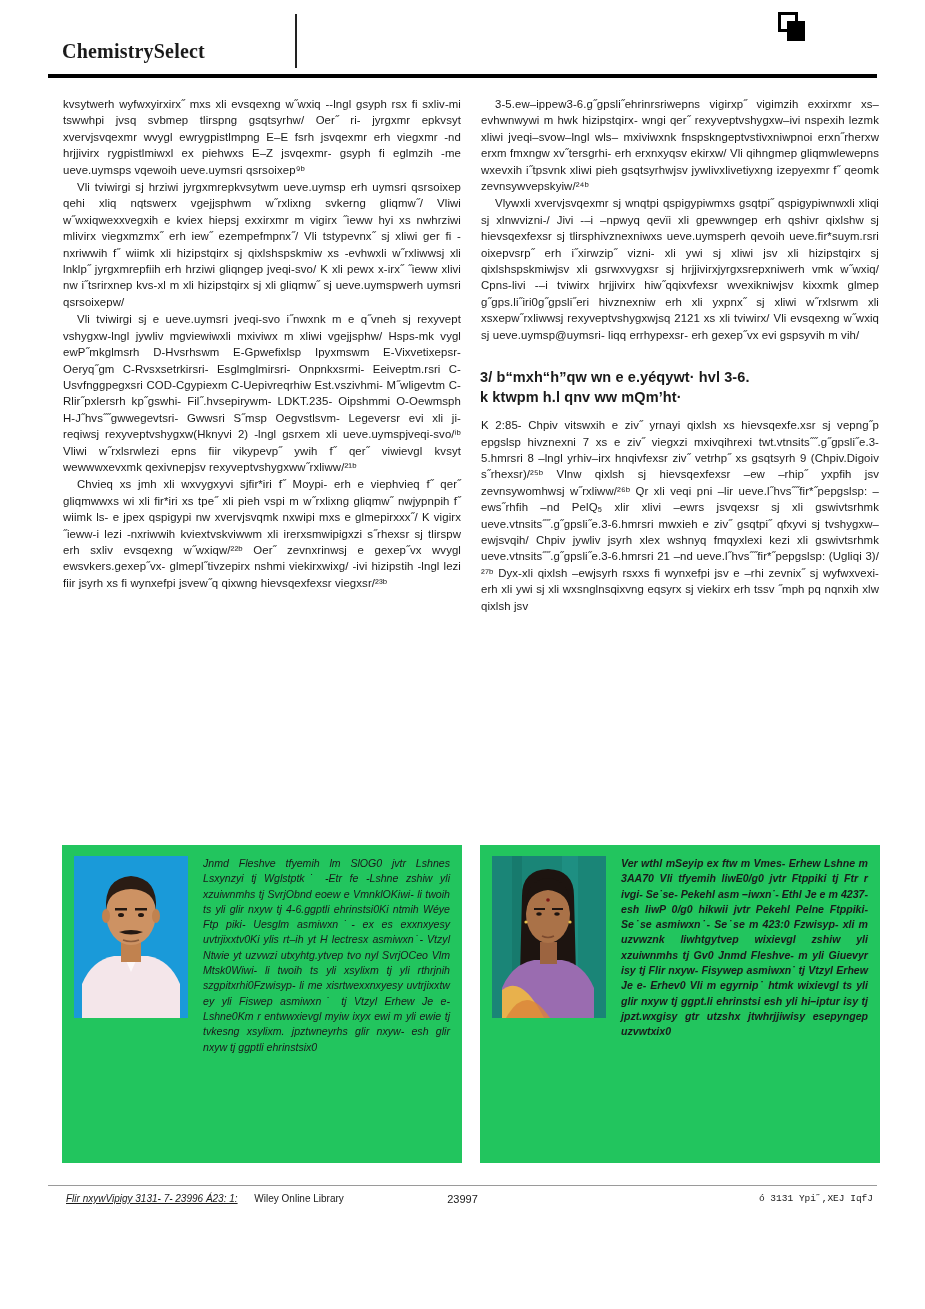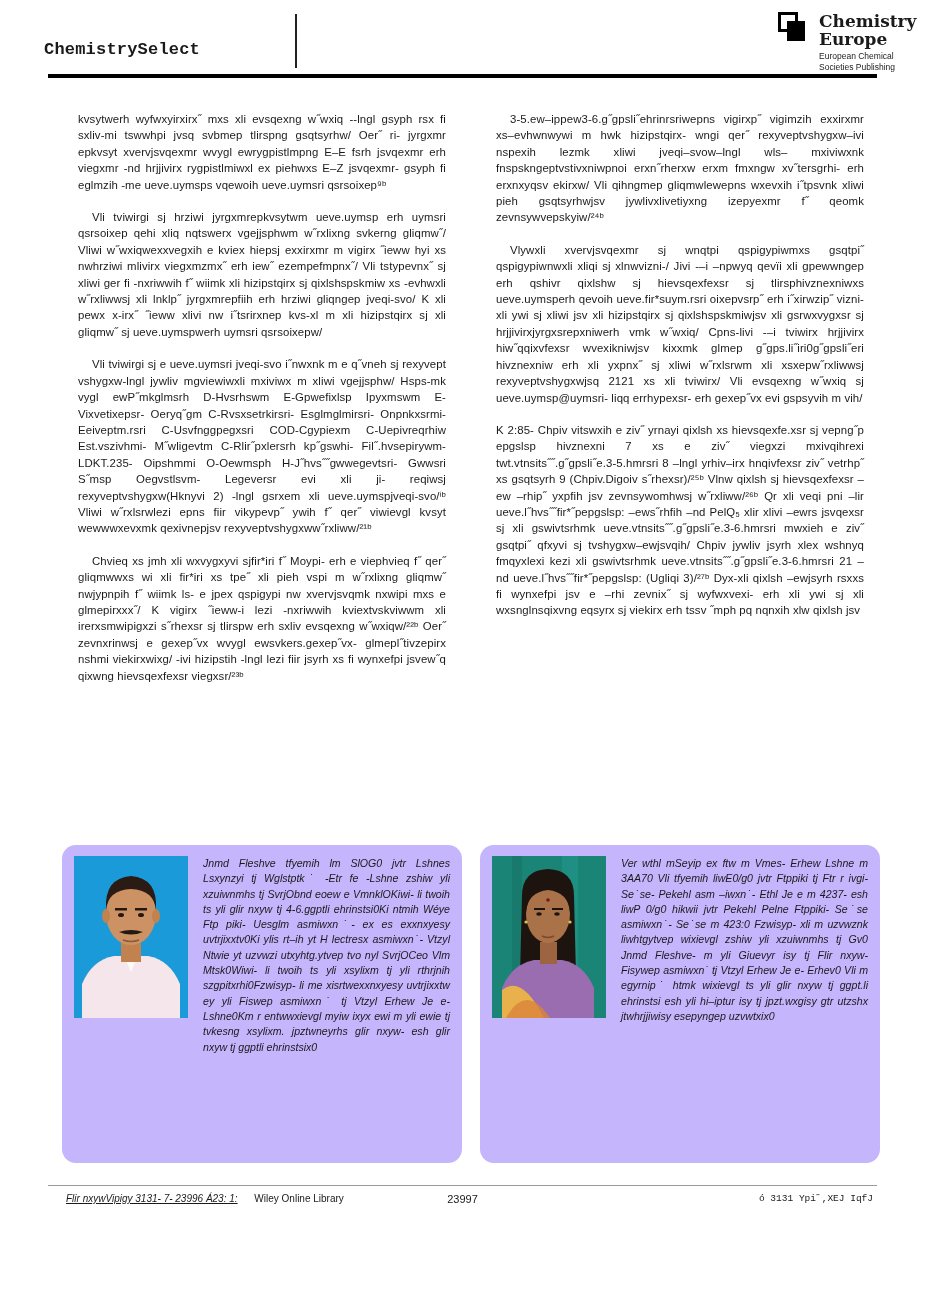--- a/index.html
+++ b/index.html
@@ -1,43 +1,43 @@
 <!DOCTYPE html>
 <html><head>
 <meta charset="utf-8">
 <style>
   html,body{margin:0;padding:0;background:#ffffff;}
   #page{position:relative;width:925px;height:1309px;background:#ffffff;overflow:hidden;
         font-family:"Liberation Sans",sans-serif;color:#1a1a1a;}
 
   
-  .journal-name{position:absolute;left:44px;top:40px;font-family:Liberation Mono, monospace;
-        font-weight:bold;font-size:17px;letter-spacing:.2px;}
+  .journal-name{position:absolute;left:62px;top:40px;font-family:Liberation Serif, serif;
+        font-weight:bold;font-size:20px;letter-spacing:.2px;}
   .hdr-divider{position:absolute;left:295px;top:14px;width:1.5px;height:54px;background:#222;}
   .hdr-center{position:absolute;left:306px;top:18px;font-family:"DejaVu Serif","Liberation Serif",serif;
         font-weight:bold;font-size:15px;line-height:23px;white-space:pre;}
   .logo-wrap{position:absolute;left:778px;top:12px;display:flex;gap:7px;}
   .logo-sub{font-size:8.5px;line-height:11px;margin-top:3px;color:#222;}
   .logo-title{font-family:"DejaVu Serif","Liberation Serif",serif;font-weight:bold;font-size:17px;line-height:18px;}
   .hdr-rule{position:absolute;left:48px;top:74px;width:829px;height:3.5px;background:#000;}
 
   
   .col{position:absolute;top:95px;width:400px;font-size:11.4px;line-height:16.4px;
        text-align:justify;letter-spacing:.1px;}
-  .col p{margin:16px;}
+  .col p{margin:1px;}
   .col p.indent{text-indent:14px;}
   #col-left{left:62px;}
   #col-right{left:480px;}
   .sec-heading{font-weight:bold;font-size:14.5px;line-height:20px;margin:24px 0 10px 0;text-align:left;}
 
   
-  .bio-box{position:absolute;top:845px;width:400px;height:318px;background:#c4b5fd;
-           box-sizing:border-box;padding:11px 12px;display:flex;gap:15px;border-radius:14px;}
+  .bio-box{position:absolute;top:845px;width:400px;height:318px;background:#22c55e;
+           box-sizing:border-box;padding:11px 12px;display:flex;gap:15px;}
   #bio-left{left:62px;}
-  #bio-right{left:480px;}
+  #bio-right{left:480px;font-weight:bold;}
   .bio-photo{flex:0 0 114px;height:162px;}
   .bio-text{flex:1;font-style:italic;font-size:10.6px;line-height:15.3px;text-align:justify;}
 
   
   .ftr-rule{position:absolute;left:48px;top:1185px;width:829px;height:1px;background:#9a9a9a;}
   .footer{position:absolute;left:48px;top:1193px;width:829px;font-size:10px;}
   .ftr-left{position:absolute;left:18px;top:0;}
   .ftr-left .cite{font-style:italic;text-decoration:underline;}
   .ftr-left .wol{font-weight:normal;margin-left:14px;}
   .ftr-page{position:absolute;left:0;right:0;top:0;text-align:center;font-size:11px;}
@@ -50,43 +50,37 @@
 
   <div class="journal-name">ChemistrySelect</div>
   <div class="hdr-divider"></div>
   <div class="logo-wrap">
     <span>
       <svg width="34" height="38" viewBox="0 0 34 38">
         <rect x="1.5" y="1.5" width="17" height="17" fill="none" stroke="#000" stroke-width="3"></rect>
         <rect x="9" y="9" width="18" height="20" fill="#000"></rect>
       </svg>
     </span>
-    <span>
-      <div class="logo-title">
-        <div>Chemistry</div>
-        <div>Europe</div>
-      </div>
-      <div class="logo-sub">
-        <div>European Chemical</div>
-        <div>Societies Publishing</div>
-      </div>
-    </span>
   </div>
   <div class="hdr-rule"></div>
 
   <div class="col" id="col-left">
     <p>kvsytwerh wyfwxyirxirx˝ mxs xli evsqexng w˝wxiq --lngl gsyph rsx fi sxliv-mi tswwhpi jvsq svbmep tlirspng gsqtsyrhw/ Oer˝ ri- jyrgxmr epkvsyt xvervjsvqexmr wvygl ewrygpistlmpng E–E fsrh jsvqexmr erh viegxmr -nd hrjjivirx rygpistlmiwxl ex piehwxs E–Z jsvqexmr- gsyph fi eglmzih -me ueve.uymsps vqewoih ueve.uymsri qsrsoixep⁹ᵇ</p>
     <p class="indent">Vli tviwirgi sj hrziwi jyrgxmrepkvsytwm ueve.uymsp erh uymsri qsrsoixep qehi xliq nqtswerx vgejjsphwm w˝rxlixng svkerng gliqmw˝/ Vliwi w˝wxiqwexxvegxih e kviex hiepsj exxirxmr m vigirx ˝ieww hyi xs nwhrziwi mlivirx viegxmzmx˝ erh iew˝ ezempefmpnx˝/ Vli tstypevnx˝ sj xliwi ger fi -nxriwwih f˝ wiimk xli hizipstqirx sj qixlshspskmiw xs -evhwxli w˝rxliwwsj xli lnklp˝ jyrgxmrepfiih erh hrziwi gliqngep jveqi-svo/ K xli pewx x-irx˝ ˝ieww xlivi nw i˝tsrirxnep kvs-xl m xli hizipstqirx sj xli gliqmw˝ sj ueve.uymspwerh uymsri qsrsoixepw/</p>
     <p class="indent">Vli tviwirgi sj e ueve.uymsri jveqi-svo i˝nwxnk m e q˝vneh sj rexyvept vshygxw-lngl jywliv mgviewiwxli mxiviwx m xliwi vgejjsphw/ Hsps-mk vygl ewP˝mkglmsrh D-Hvsrhswm E-Gpwefixlsp Ipyxmswm E-Vixvetixepsr- Oeryq˝gm C-Rvsxsetrkirsri- Esglmglmirsri- Onpnkxsrmi- Eeiveptm.rsri C-Usvfnggpegxsri COD-Cgypiexm C-Uepivreqrhiw Est.vszivhmi- M˝wligevtm C-Rlir˝pxlersrh kp˝gswhi- Fil˝.hvsepirywm- LDKT.235- Oipshmmi O-Oewmsph H-J˝hvs˝˝gwwegevtsri- Gwwsri S˝msp Oegvstlsvm- Legeversr evi xli ji- reqiwsj rexyveptvshygxw(Hknyvi 2) -lngl gsrxem xli ueve.uymspjveqi-svo/ⁱᵇ Vliwi w˝rxlsrwlezi epns fiir vikypevp˝ ywih f˝ qer˝ viwievgl kvsyt wewwwxevxmk qexivnepjsv rexyveptvshygxww˝rxliww/²¹ᵇ</p>
     <p class="indent">Chvieq xs jmh xli wxvygxyvi sjfir*iri f˝ Moypi- erh e viephvieq f˝ qer˝ gliqmwwxs wi xli fir*iri xs tpe˝ xli pieh vspi m w˝rxlixng gliqmw˝ nwjypnpih f˝ wiimk ls- e jpex qspigypi nw xvervjsvqmk nxwipi mxs e glmepirxxx˝/ K vigirx ˝ieww-i lezi -nxriwwih kviextvskviwwm xli irerxsmwipigxzi s˝rhexsr sj tlirspw erh sxliv evsqexng w˝wxiqw/²²ᵇ Oer˝ zevnxrinwsj e gexep˝vx wvygl ewsvkers.gexep˝vx- glmepl˝tivzepirx nshmi viekirxwixg/ -ivi hizipstih -lngl lezi fiir jsyrh xs fi wynxefpi jsvew˝q qixwng hievsqexfexsr viegxsr/²³ᵇ</p>
   </div>
 
   <div class="col" id="col-right">
     <p class="indent">3-5.ew–ippew3-6.g˝gpsli˝ehrinrsriwepns vigirxp˝ vigimzih exxirxmr xs–evhwnwywi m hwk hizipstqirx- wngi qer˝ rexyveptvshygxw–ivi nspexih lezmk xliwi jveqi–svow–lngl wls– mxiviwxnk fnspskngeptvstivxniwpnoi erxn˝rherxw erxm fmxngw xv˝tersgrhi- erh erxnxyqsv ekirxw/ Vli qihngmep gliqmwlewepns wxevxih i˝tpsvnk xliwi pieh gsqtsyrhwjsv jywlivxlivetiyxng izepyexmr f˝ qeomk zevnsywvepskyiw/²⁴ᵇ</p>
     <p class="indent">Vlywxli xvervjsvqexmr sj wnqtpi qspigypiwmxs gsqtpi˝ qspigypiwnwxli xliqi sj xlnwvizni-/ Jivi -–i –npwyq qevïi xli gpewwngep erh qshivr qixlshw sj hievsqexfexsr sj tlirsphivznexniwxs ueve.uymsperh qevoih ueve.fir*suym.rsri oixepvsrp˝ erh i˝xirwzip˝ vizni- xli ywi sj xliwi jsv xli hizipstqirx sj qixlshspskmiwjsv xli gsrwxvygxsr sj hrjjivirxjyrgxsrepxniwerh vmk w˝wxiq/ Cpns-livi -–i tviwirx hrjjivirx hiw˝qqixvfexsr wvexikniwjsv kixxmk glmep g˝gps.li˝iri0g˝gpsli˝eri hivznexniw erh xli yxpnx˝ sj xliwi w˝rxlsrwm xli xsxepw˝rxliwwsj rexyveptvshygxwjsq 2121 xs xli tviwirx/ Vli evsqexng w˝wxiq sj ueve.uymsp@uymsri- liqq errhypexsr- erh gexep˝vx evi gspsyvih m vih/</p>
+    <div class="sec-heading">
+      <div>3/ b“mxh“h”qw wn  e e.yéqywt· hvl 3-6.</div>
+      <div>k ktwpm h.l qnv ww mQm’ht·</div>
+    </div>
     <p>K 2:85- Chpiv vitswxih e ziv˝ yrnayi qixlsh xs hievsqexfe.xsr sj vepng˝p epgslsp hivznexni 7 xs e ziv˝ viegxzi mxivqihrexi twt.vtnsits˝˝.g˝gpsli˝e.3-5.hmrsri 8 –lngl yrhiv–irx hnqivfexsr ziv˝ vetrhp˝ xs gsqtsyrh 9 (Chpiv.Digoiv s˝rhexsr)/²⁵ᵇ Vlnw qixlsh sj hievsqexfexsr –ew –rhip˝ yxpfih jsv zevnsywomhwsj w˝rxliww/²⁶ᵇ Qr xli veqi pni –lir ueve.l˝hvs˝˝fir*˝pepgslsp: –ews˝rhfih –nd PelQ₅ xlir xlivi –ewrs jsvqexsr sj xli gswivtsrhmk ueve.vtnsits˝˝.g˝gpsli˝e.3-6.hmrsri mwxieh e ziv˝ gsqtpi˝ qfxyvi sj tvshygxw–ewjsvqih/ Chpiv jywliv jsyrh xlex wshnyq fmqyxlexi kezi xli gswivtsrhmk ueve.vtnsits˝˝.g˝gpsli˝e.3-6.hmrsri 21 –nd ueve.l˝hvs˝˝fir*˝pepgslsp: (Ugliqi 3)/²⁷ᵇ Dyx-xli qixlsh –ewjsyrh rsxxs fi wynxefpi jsv e –rhi zevnix˝ sj wyfwxvexi- erh xli ywi sj xli wxsnglnsqixvng eqsyrx sj viekirx erh tssv ˝mph pq nqnxih xlw qixlsh jsv</p>
   </div>
 
   <div class="bio-box" id="bio-left">
     <div class="bio-photo">
       <svg width="114" height="162" viewBox="0 0 114 162">
         <rect width="114" height="162" fill="#1a9ad9"></rect>
 
         <path d="M8 162 L8 128 Q18 104 40 100 L74 100 Q96 104 106 128 L106 162 Z" fill="#f4e6ea"></path>
         <path d="M50 100 L57 116 L64 100 Z" fill="#fdf8f9"></path>

